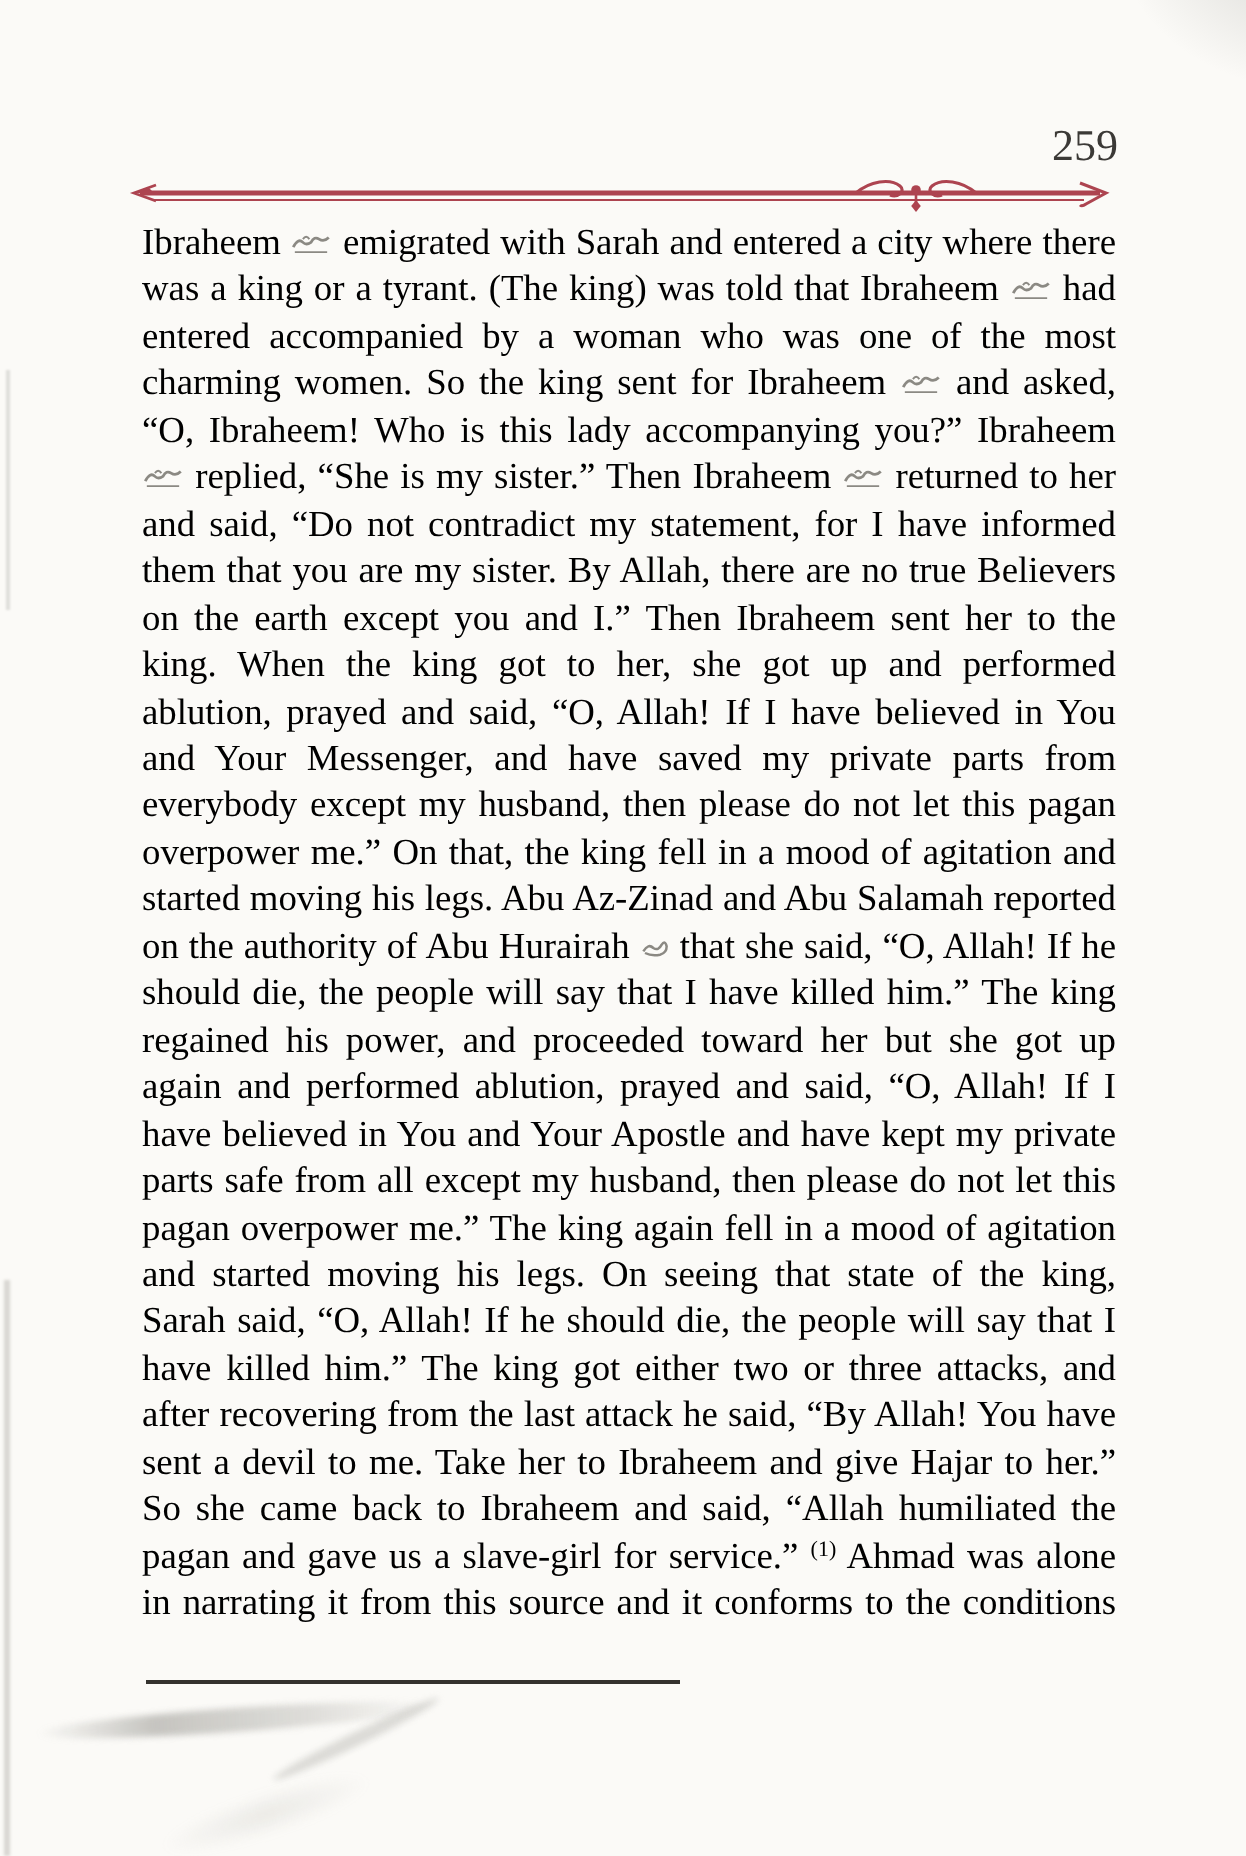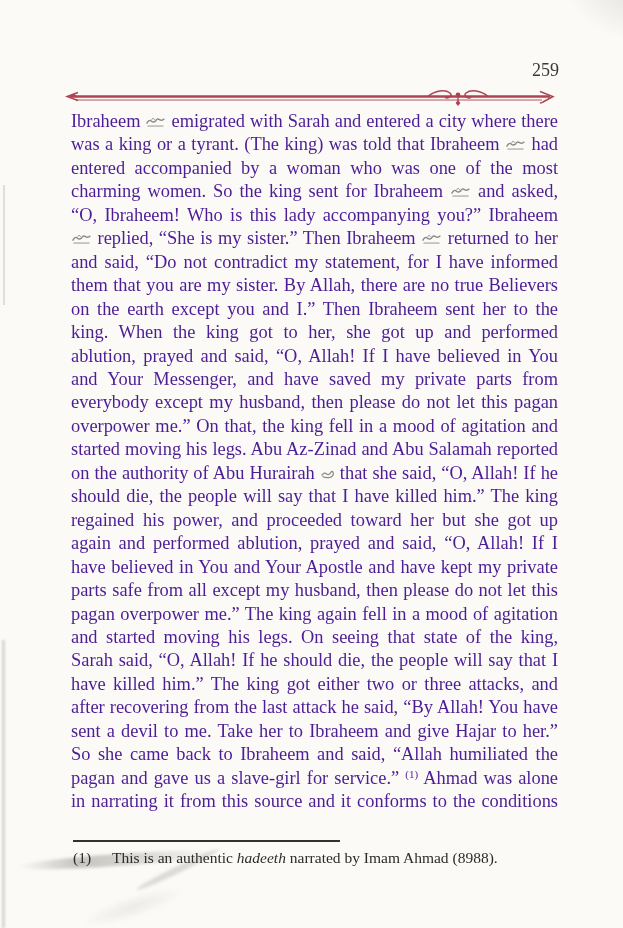--- a/index.html
+++ b/index.html
@@ -27,29 +27,29 @@
     background:radial-gradient(ellipse, rgba(160,158,150,.18), rgba(160,158,150,0) 70%);
     transform:rotate(-18deg);filter:blur(2px);}
   
   .page-title{
     position:absolute;left:72px;top:61px;
     font-size:18px;font-style:italic;
     color:#a63c4b;letter-spacing:.2px;white-space:nowrap;
   }
   .page-number{
     position:absolute;right:64px;top:60px;
-    font-size:18px;color:#3b3936;text-align:right;
+    font-size:22px;color:#3b3936;text-align:right;
   }
   .header-rule{position:absolute;left:64px;top:88px;width:493px;height:20px;color:#ad4450;}
   
   .body-paragraph{
     position:absolute;left:71px;top:110px;width:487px;
     font-size:18.4px;line-height:23.45px;
     text-align:justify;text-align-last:justify;
-    color:#4c1d95;
+    color:#000000;
   }
   .sym{display:inline-block;vertical-align:-1px;line-height:0;}
   .body-paragraph .sym{color:#8b8983;}
   .page-title .sym{color:inherit;margin-left:2px;vertical-align:0;}
   sup.fnref{
     font-size:11px;line-height:0;vertical-align:6px;letter-spacing:0;
   }
   
   .footnote-separator{
     position:absolute;left:73px;top:840px;width:267px;height:2px;
@@ -112,17 +112,14 @@
     <path d="M3 12 h20" fill="none" stroke="currentColor" stroke-width="1.1"></path>
   </svg></span> replied, “She is my sister.” Then Ibraheem <span class="sym"><svg viewBox="0 0 26 14" width="21" height="12" aria-hidden="true">
     <path d="M2 9 q3 -6 6 -3 q2 2 5 0 q2 -4 5 -2 q3 2 6 -1" fill="none" stroke="currentColor" stroke-width="1.7"></path>
     <path d="M8 4 q2 -3 4 0" fill="none" stroke="currentColor" stroke-width="1.2"></path>
     <path d="M3 12 h20" fill="none" stroke="currentColor" stroke-width="1.1"></path>
   </svg></span> returned to her and said, “Do not contradict my statement, for I have informed them that you are my sister. By Allah, there are no true Believers on the earth except you and I.” Then Ibraheem sent her to the king. When the king got to her, she got up and performed ablution, prayed and said, “O, Allah! If I have believed in You and Your Messenger, and have saved my private parts from everybody except my husband, then please do not let this pagan overpower me.” On that, the king fell in a mood of agitation and started moving his legs. Abu Az-Zinad and Abu Salamah reported on the authority of Abu Hurairah <span class="sym"><svg viewBox="0 0 18 14" width="15" height="12" aria-hidden="true">
     <path d="M2 9 q3 -5 6 -2 q3 2 5 -2 q2 -3 3 1 q0 4 -4 5 q-5 1 -9 -1" fill="none" stroke="currentColor" stroke-width="1.5"></path>
   </svg></span> that she said, “O, Allah! If he should die, the people will say that I have killed him.” The king regained his power, and proceeded toward her but she got up again and performed ablution, prayed and said, “O, Allah! If I have believed in You and Your Apostle and have kept my private parts safe from all except my husband, then please do not let this pagan overpower me.” The king again fell in a mood of agitation and started moving his legs. On seeing that state of the king, Sarah said, “O, Allah! If he should die, the people will say that I have killed him.” The king got either two or three attacks, and after recovering from the last attack he said, “By Allah! You have sent a devil to me. Take her to Ibraheem and give Hajar to her.” So she came back to Ibraheem and said, “Allah humiliated the pagan and gave us a slave-girl for service.” <sup class="fnref">(1)</sup> Ahmad was alone in narrating it from this source and it conforms to the conditions</div>
 
   <div class="footnote-separator"></div>
-  <div class="footnote">
-    <span class="fn-marker">(1)</span><span>This is an authentic </span><span class="fn-italic">hadeeth</span><span> narrated by Imam Ahmad (8988).</span>
-  </div>
 
 </div>
 
 </body></html>

